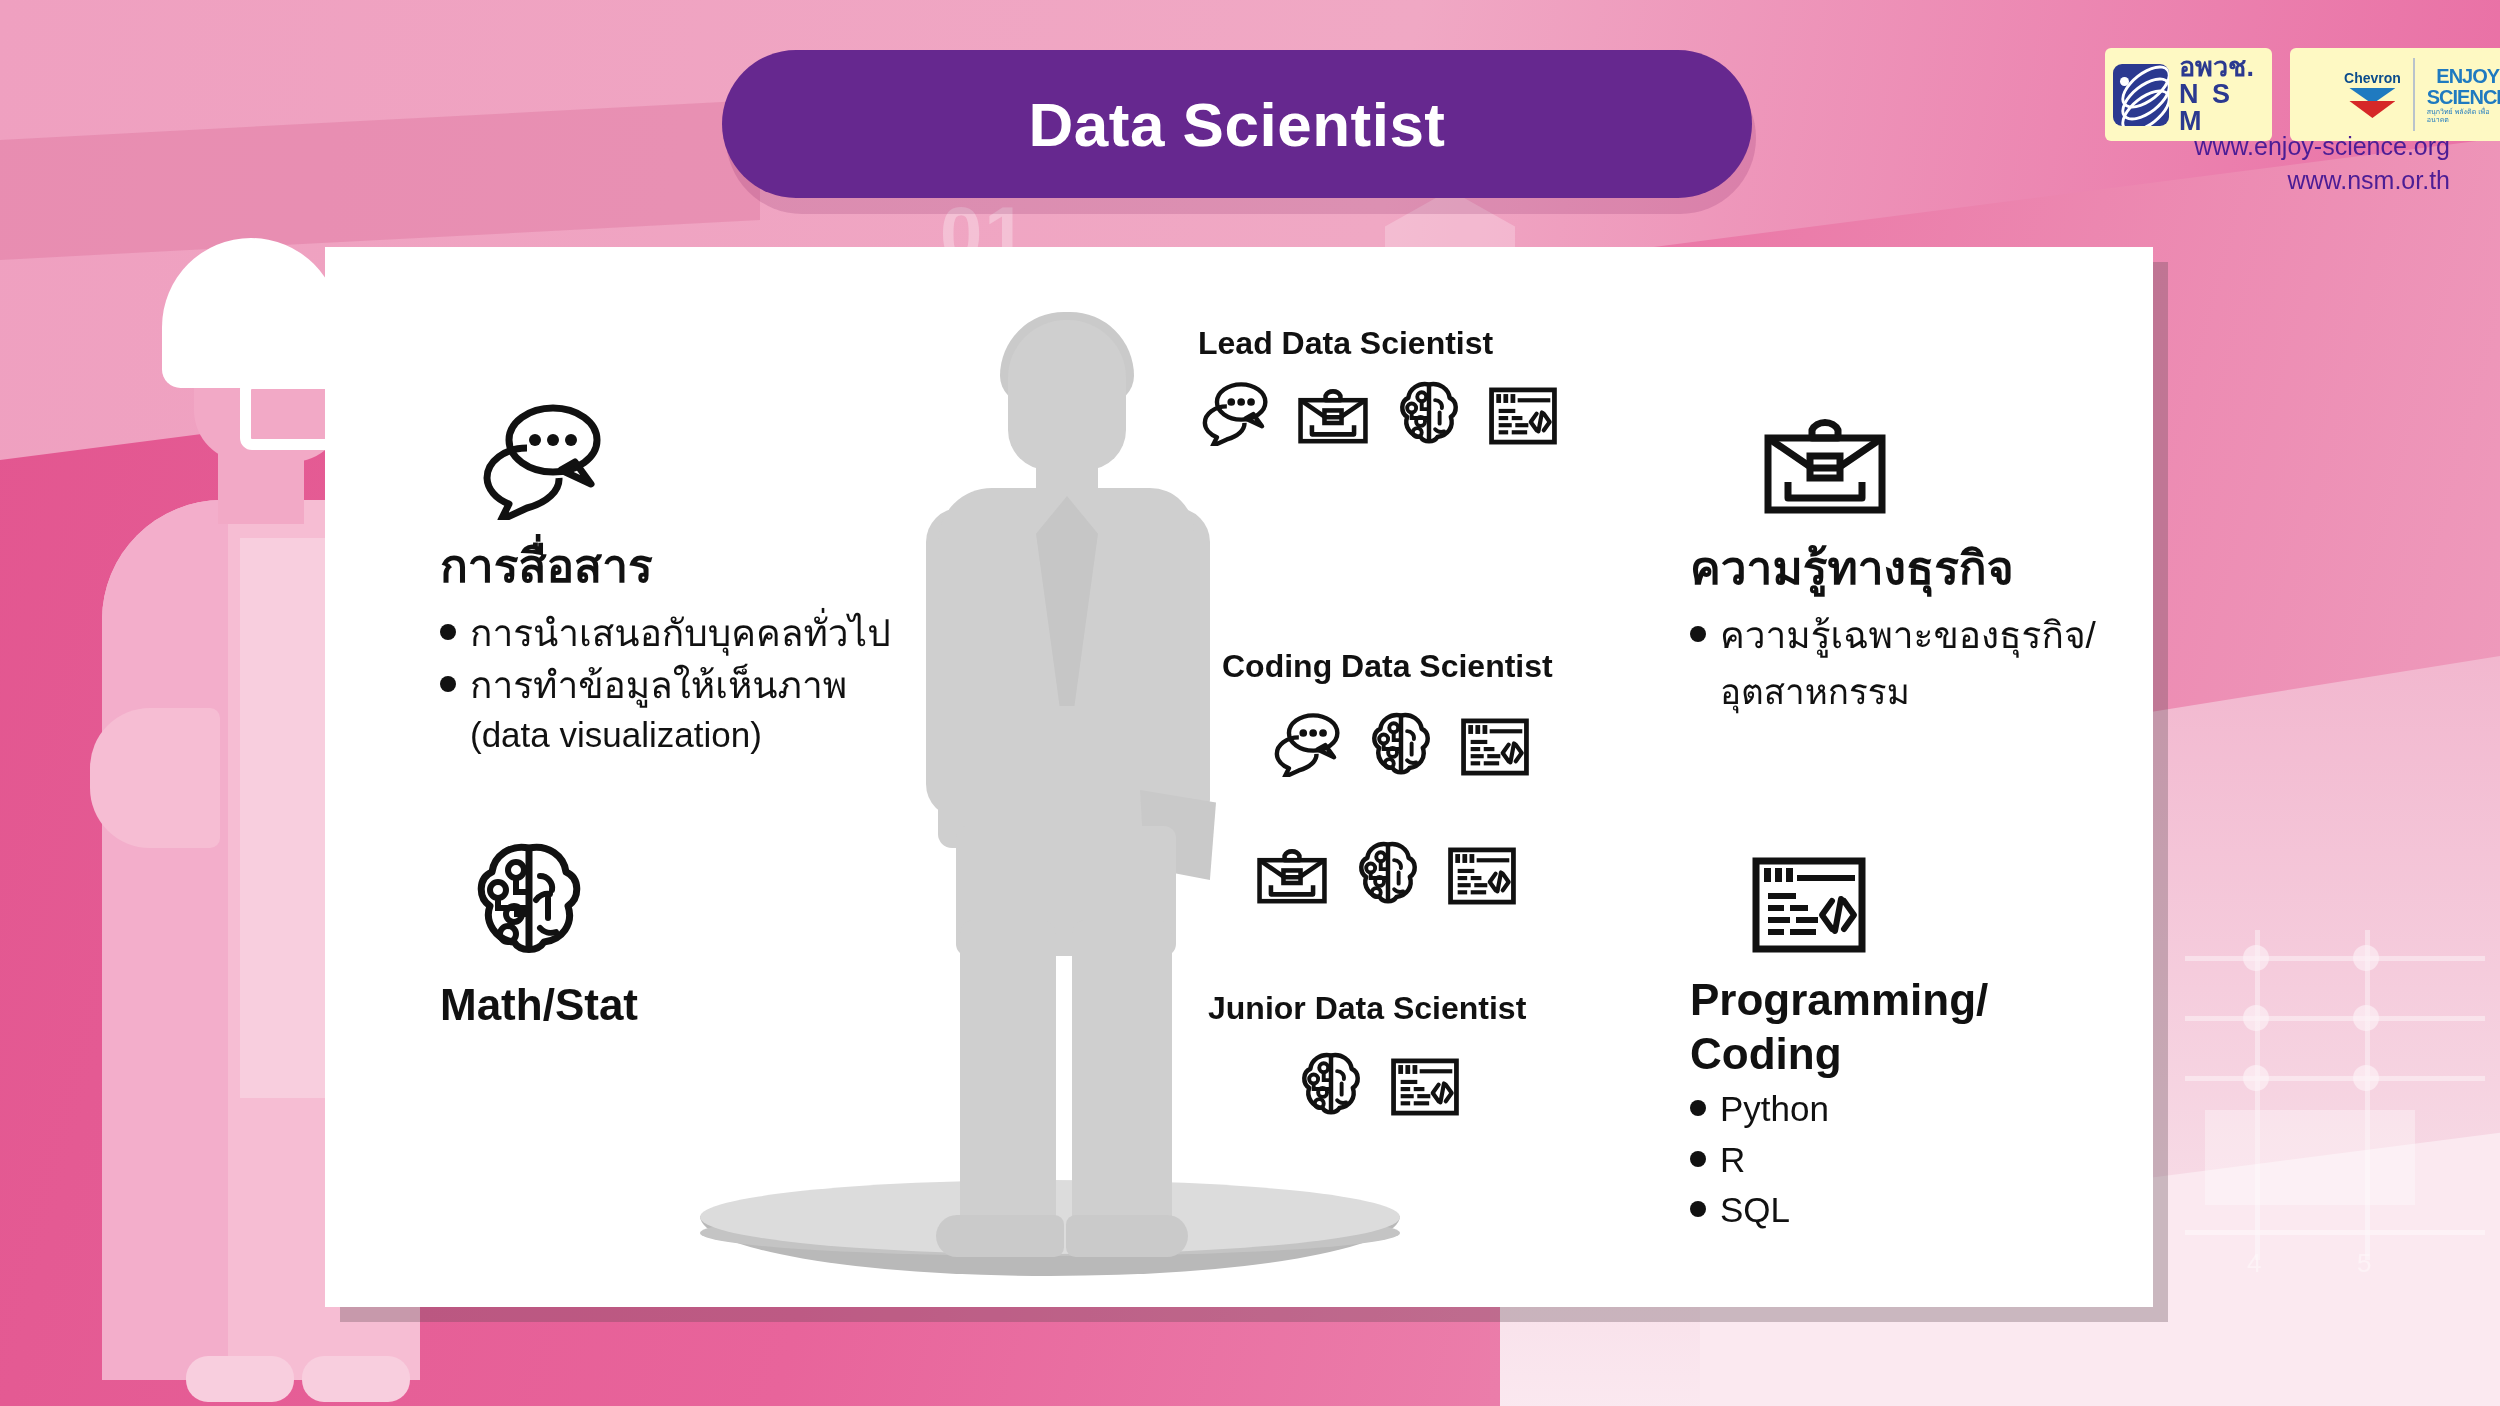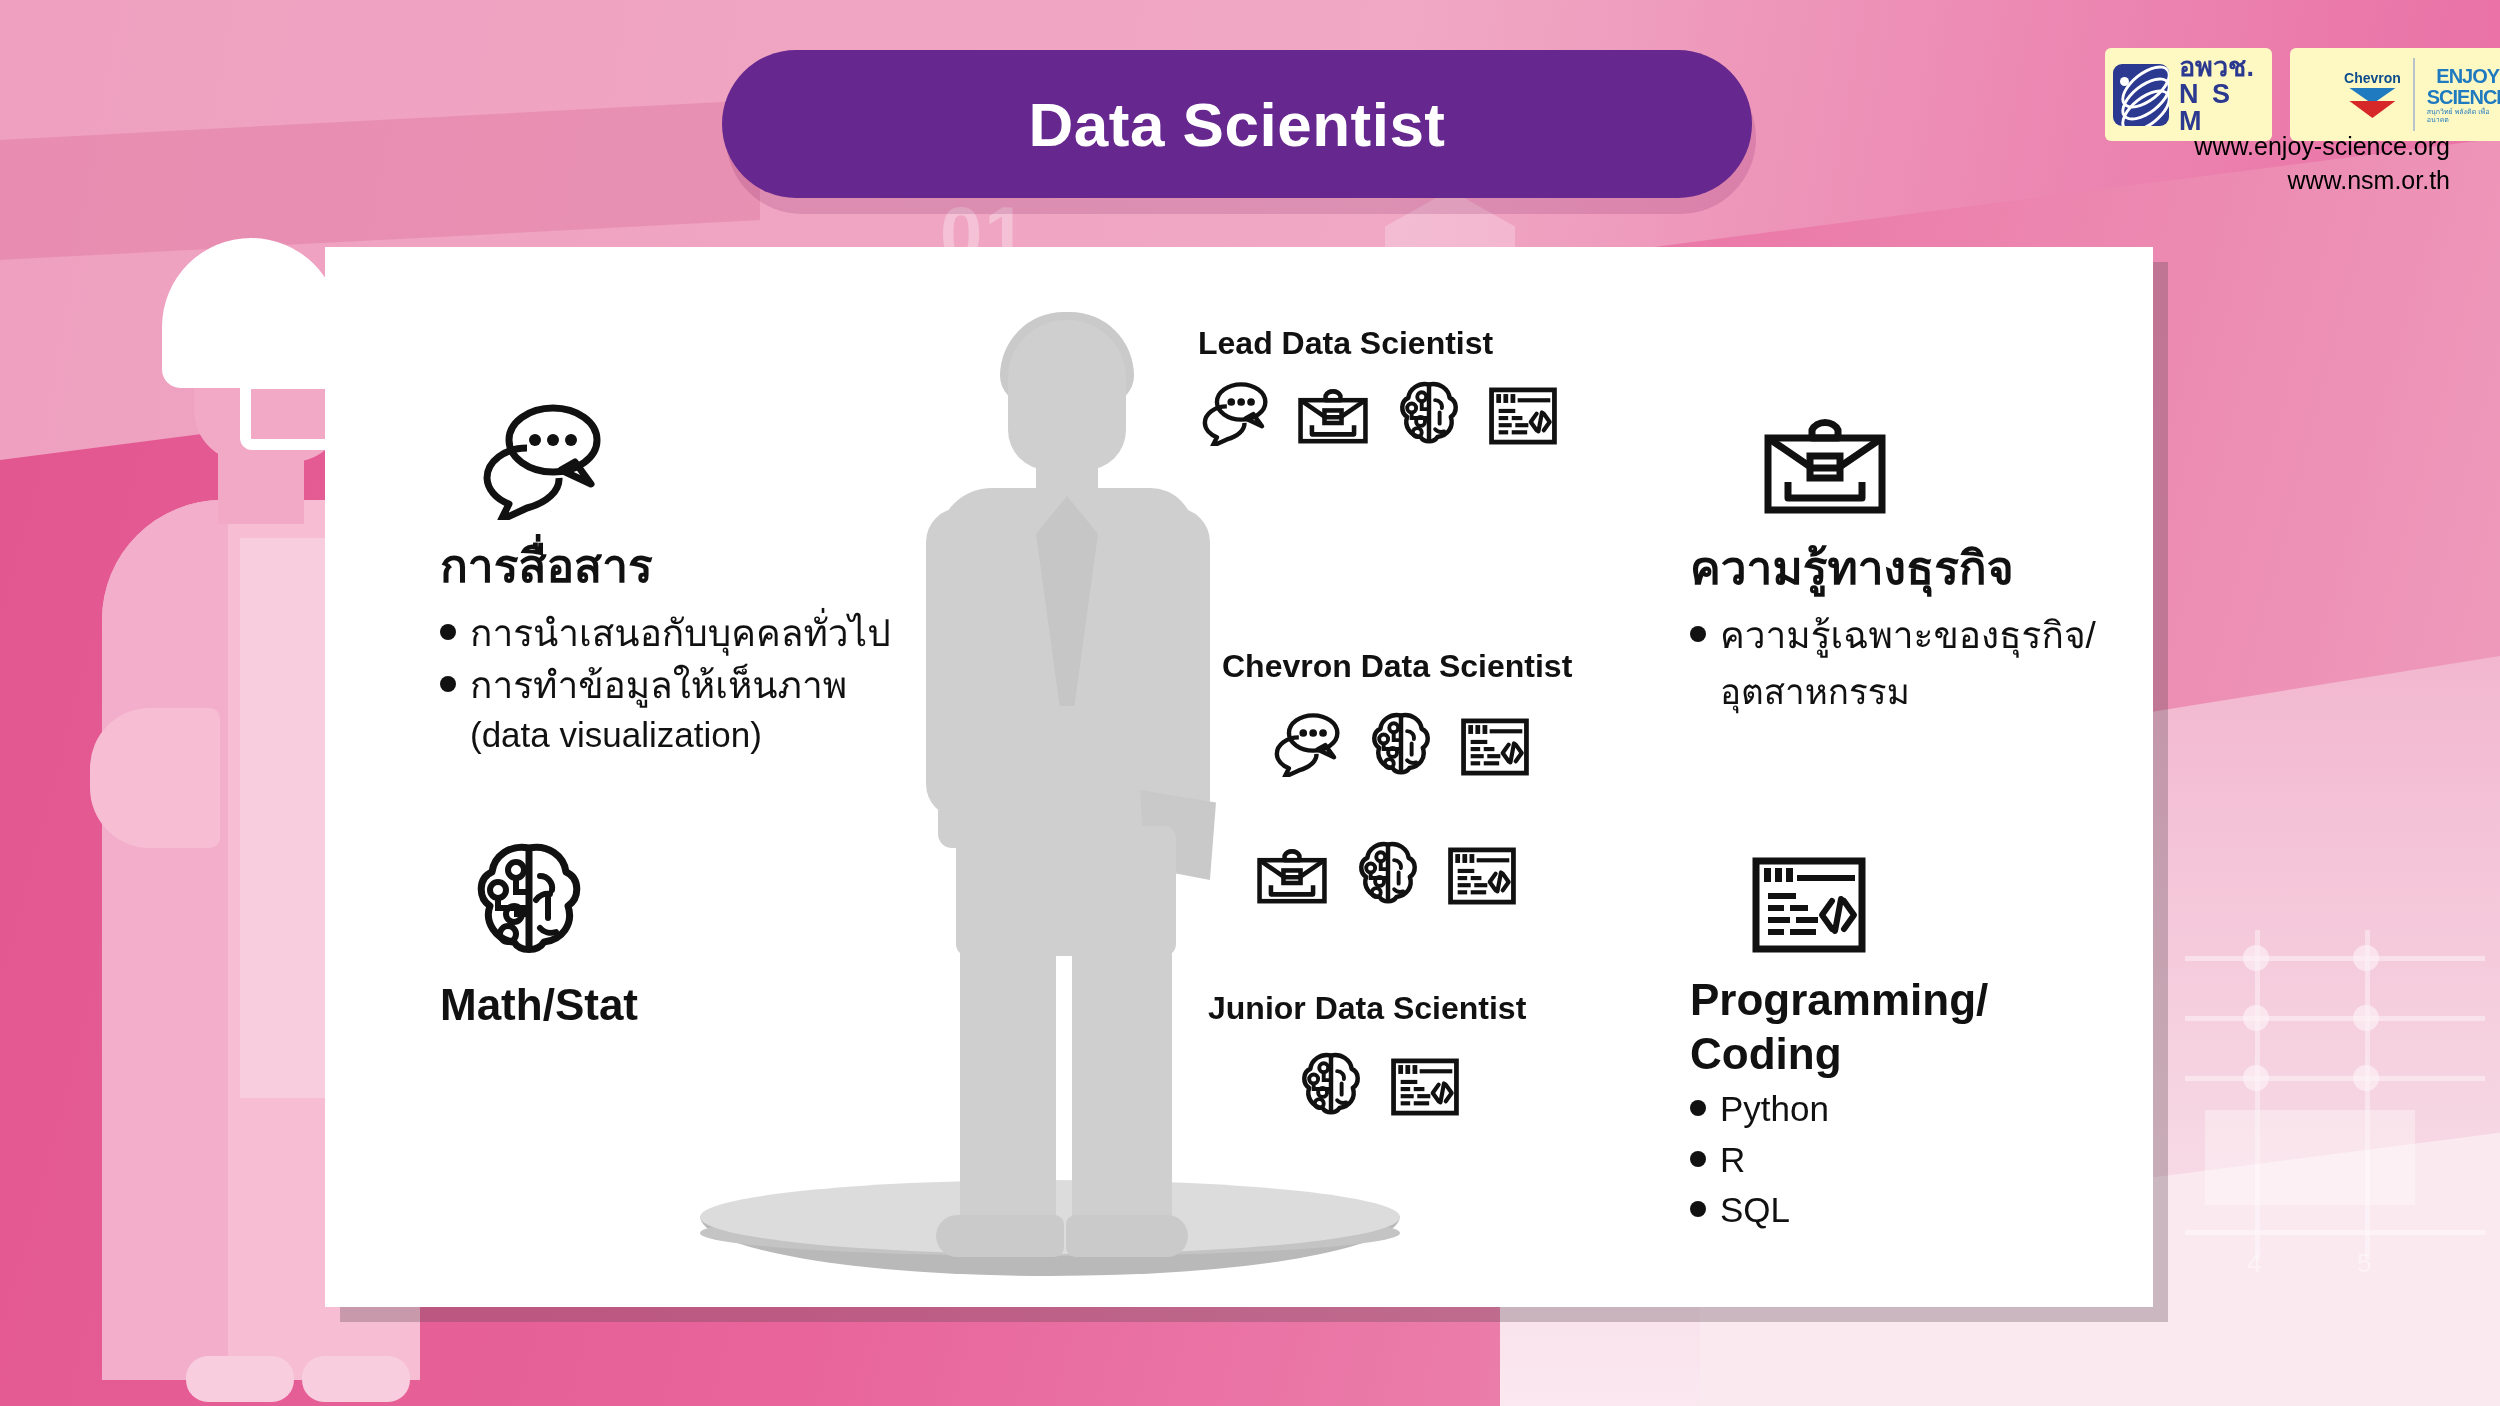--- a/index.html
+++ b/index.html
@@ -84,21 +84,21 @@
   .chev-blue{position:absolute;top:0;left:0;width:46px;height:16px;background:#1f7ac0;
     clip-path:polygon(0 0,100% 0,50% 100%);}
   .chev-red{position:absolute;top:13px;left:0;width:46px;height:17px;background:#d62828;
     clip-path:polygon(0 0,100% 0,50% 100%);}
   .divider-v{width:2px;background:#b9c3cc;align-self:stretch;margin:2px 0;}
   .enjoy{display:flex;flex-direction:column;align-items:center;line-height:1.05;}
   .enjoy-1{color:#1f7ac0;font-size:20px;font-weight:700;letter-spacing:-1px;}
   .enjoy-2{color:#1f7ac0;font-size:20px;font-weight:700;letter-spacing:-1px;}
   .enjoy-3{color:#1f7ac0;font-size:7px;}
   .site-links{position:absolute;left:2100px;top:130px;width:350px;text-align:right;
-    color:#000000;font-size:25px;line-height:1.35;}
+    color:#4c1d95;font-size:25px;line-height:1.35;}
 
   
   .card-shadow{position:absolute;left:340px;top:262px;width:1828px;height:1060px;background:rgba(90,70,80,.30);}
   .card{position:absolute;left:325px;top:247px;width:1828px;height:1060px;background:#ffffff;}
 
   
   .mannequin{position:absolute;left:840px;top:320px;width:420px;height:940px;}
   .mq{position:absolute;background:#cfcfcf;}
   .mq-head{left:168px;top:0;width:118px;height:150px;border-radius:58px 58px 40px 40px;}
   .mq-hair{left:160px;top:-8px;width:134px;height:92px;border-radius:68px 68px 30px 30px;background:#cacaca;}
@@ -404,21 +404,21 @@
           <rect x="46" y="62" width="22" height="7" fill="#111"></rect>
         <rect x="18" y="74" width="16" height="7" fill="#111"></rect>
           <rect x="40" y="74" width="26" height="7" fill="#111"></rect>
         <path d="M82 46 L72 60 L82 74 M94 46 L104 60 L94 74 M91 44 L85 76" fill="none" stroke="#111" stroke-width="7" stroke-linecap="round" stroke-linejoin="round"></path>
       </svg>
     </span>
   </div>
 </div>
 
 <div class="tier" style="left:1222px;top:648px;">
-  <div class="tier-label">Chevron Data Scientist</div>
+  <div class="tier-label">Coding Data Scientist</div>
   <div class="icon-row" style="margin-left:48px;margin-top:26px">
     <span>
       <svg class="ic" width="72" height="66" viewBox="0 0 130 120">
         <ellipse cx="78" cy="40" rx="44" ry="32" fill="none" stroke="#111" stroke-width="8"></ellipse>
         <path d="M100 62 L116 84 L86 70 Z" fill="none" stroke="#111" stroke-width="8" stroke-linejoin="round"></path>
         <circle cx="60" cy="40" r="7" fill="#111"></circle>
           <circle cx="78" cy="40" r="7" fill="#111"></circle>
           <circle cx="96" cy="40" r="7" fill="#111"></circle>
         <path d="M52 48 a40 30 0 0 0 -40 30 a40 30 0 0 0 22 26 l-8 16 l26 -12 a56 32 0 0 0 32 -30" fill="none" stroke="#111" stroke-width="8" stroke-linejoin="round"></path>
       </svg>

